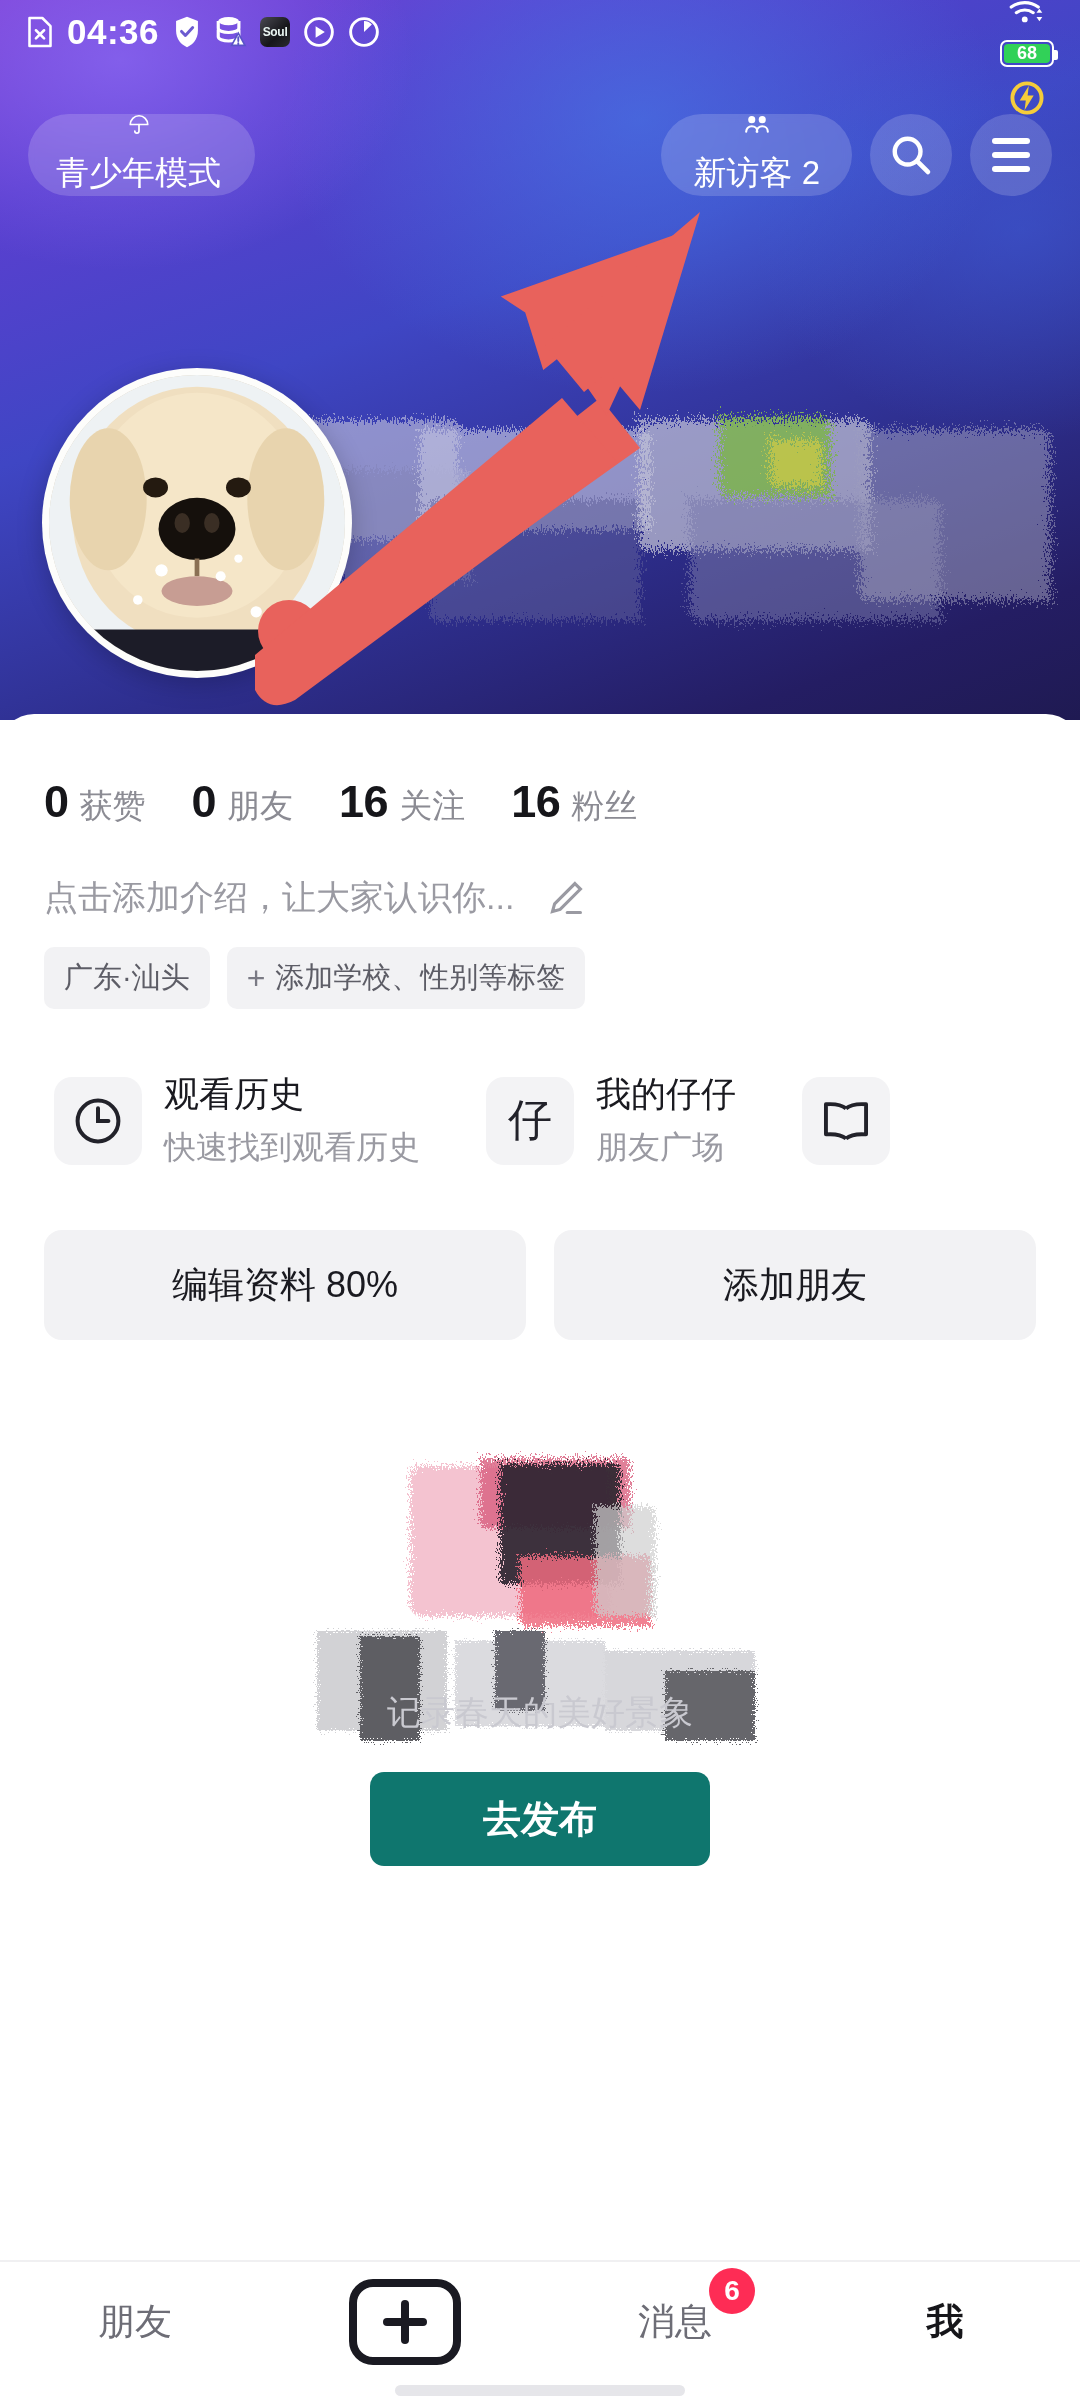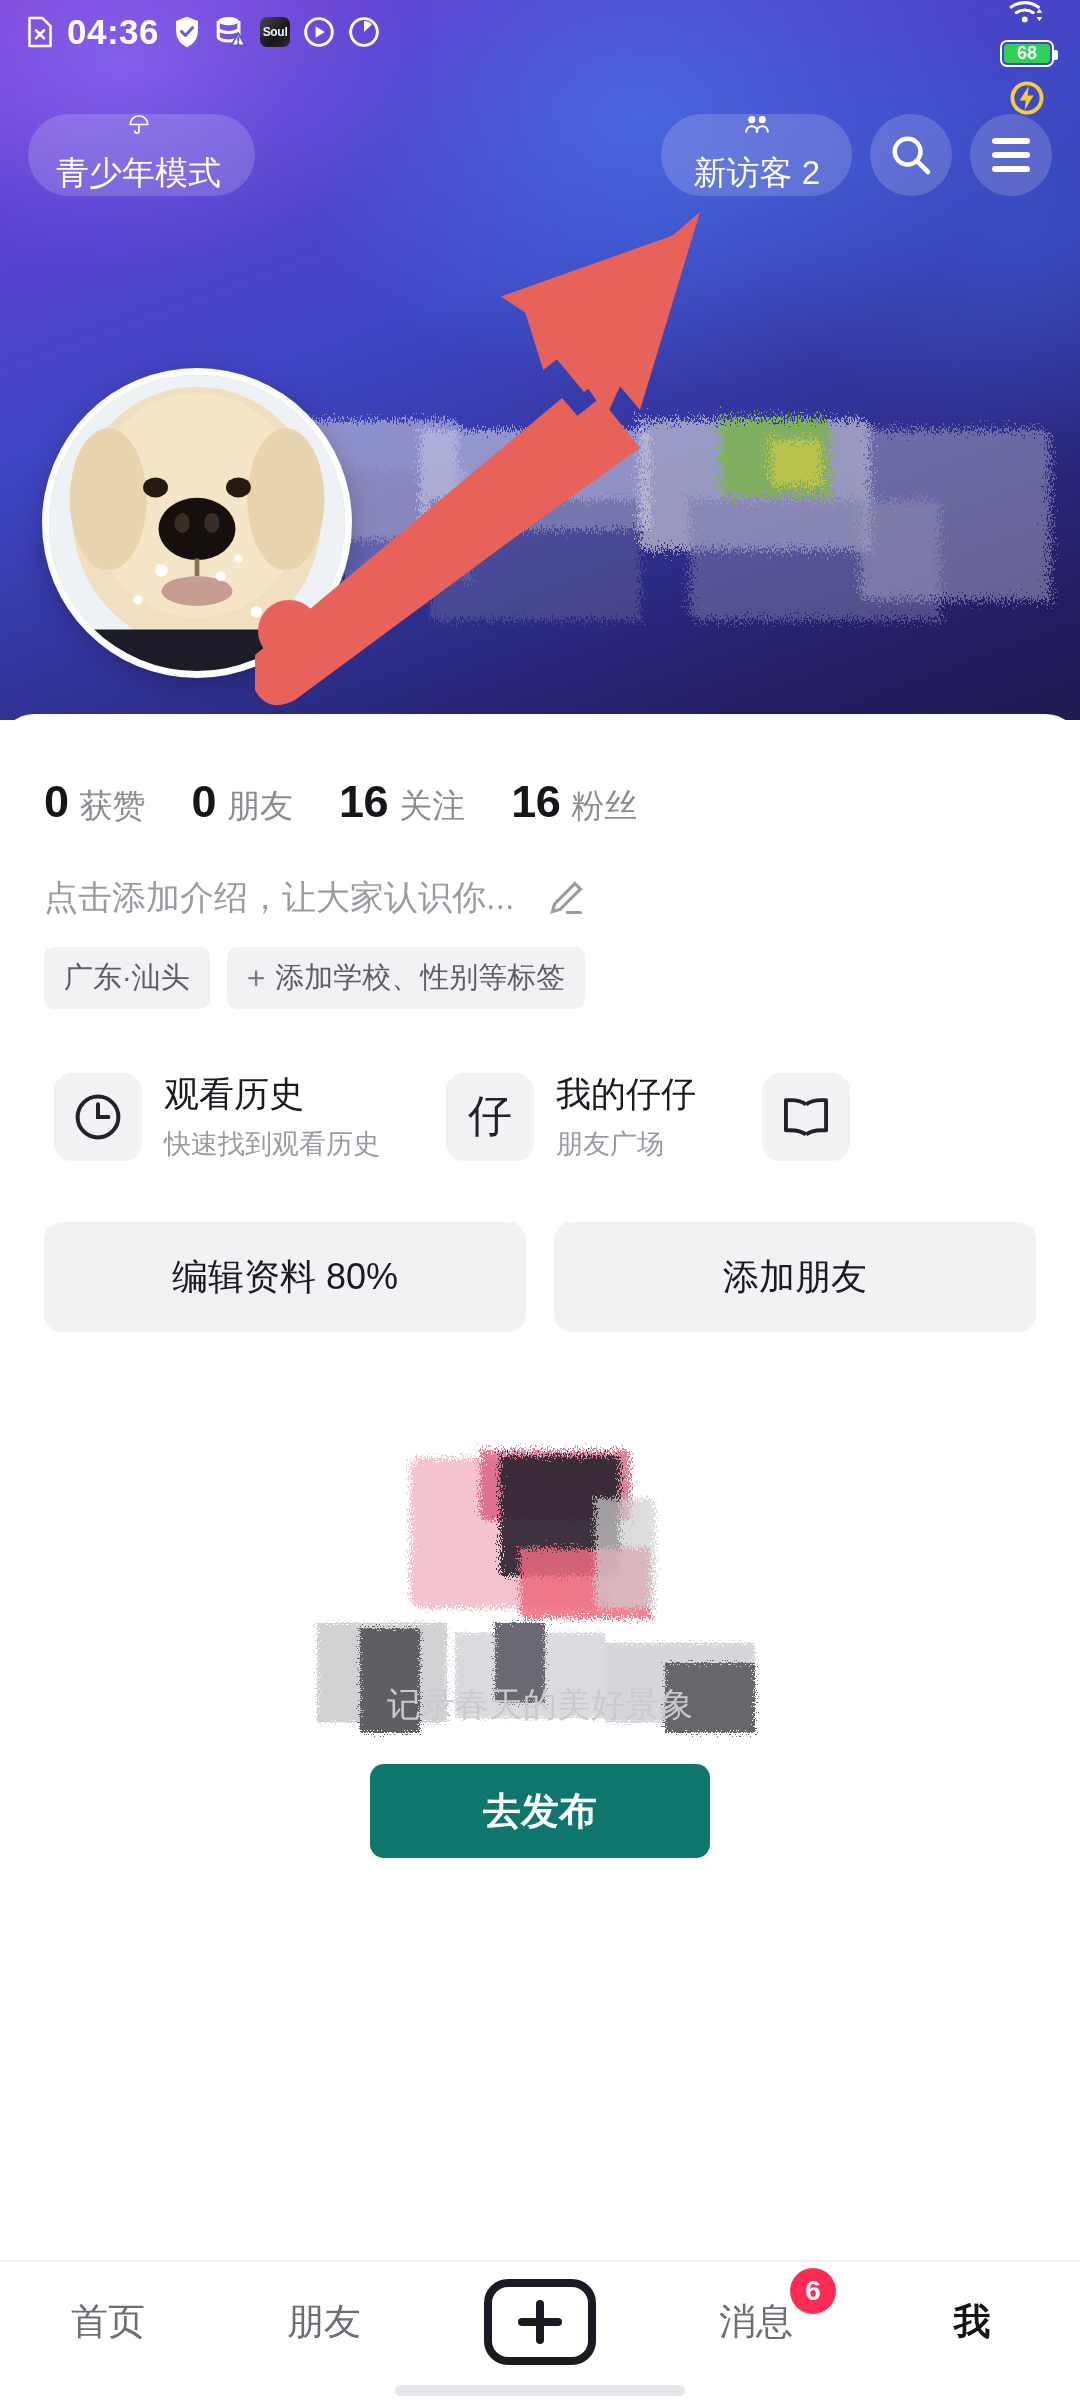--- a/index.html
+++ b/index.html
@@ -113,21 +113,21 @@
   .card {
     display:flex; align-items:center; gap:22px; flex:0 0 auto;
     padding:22px 34px 22px 22px; border-radius:22px; background:#fff;
   }
   .card-ico {
     width:88px; height:88px; border-radius:18px; background:#f3f3f5;
     display:flex; align-items:center; justify-content:center; flex:0 0 auto;
     font-size:44px; color:#22222a;
   }
   .card-t { font-size:35px; color:#1a1a20; font-weight:500; margin-bottom:8px; }
-  .card-s { font-size:27px; color:#9a9aa2; }
+  .card-s { font-size:32px; color:#9a9aa2; }
 
   
   .actions { display:flex; gap:28px; padding:38px 44px 0 44px; }
   .act {
     flex:1; height:110px; border-radius:18px; background:#f2f2f4;
     display:flex; align-items:center; justify-content:center;
     font-size:36px; color:#1a1a20; font-weight:500;
   }
 
   
@@ -452,21 +452,20 @@
           <rect x="300" y="215" width="150" height="80" fill="#cfcfd4"></rect>
           <rect x="360" y="235" width="90" height="70" fill="#44444c"></rect>
         </g>
       </svg>
       <div class="empty-cap">记录春天的美好景象</div>
       <div class="pub-btn">去发布</div>
     </div>
   </div>
 
   <div class="bottomnav">
-    <div class="nav-item">首页</div>
     <div class="nav-item">朋友</div>
     <div class="nav-item">
       <div class="nav-plus">
           <span></span>
         </div>
     </div>
     <div class="nav-item">
       <span>消息</span>
       <span class="badge">6</span>
     </div>

